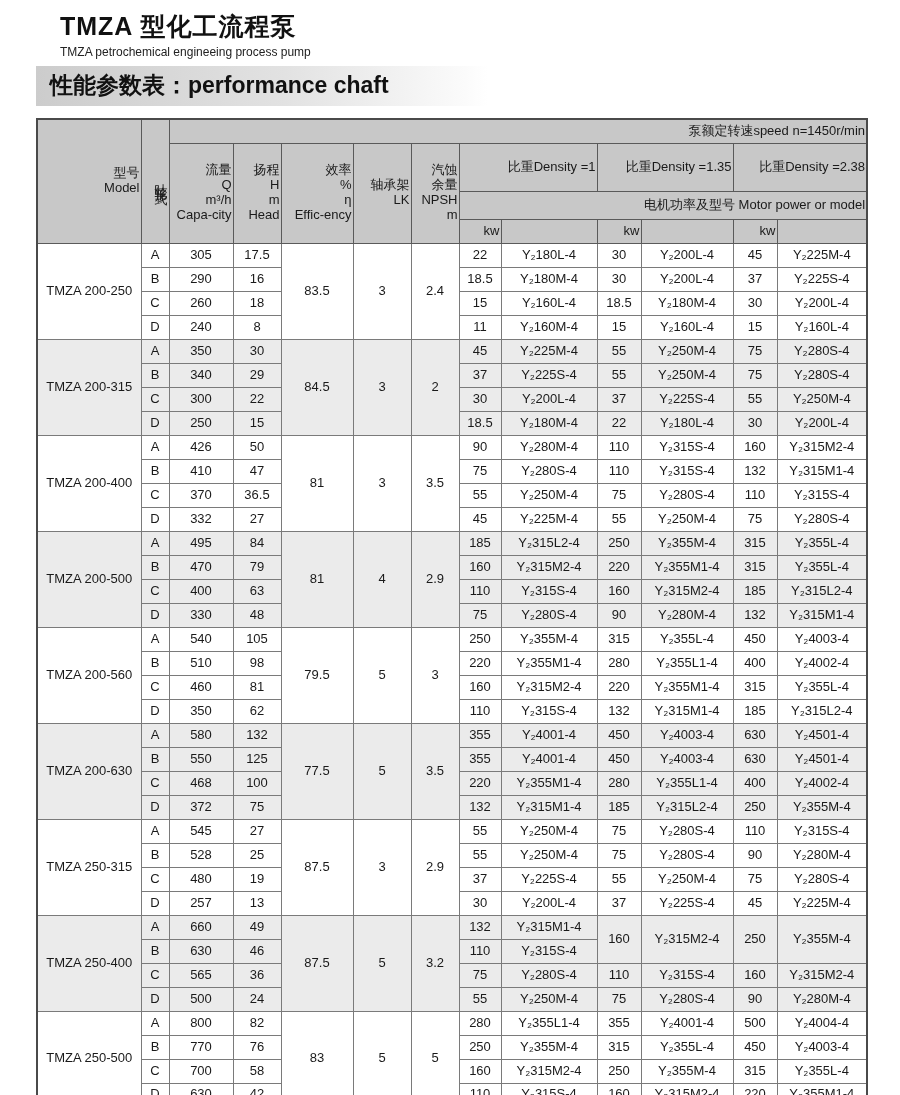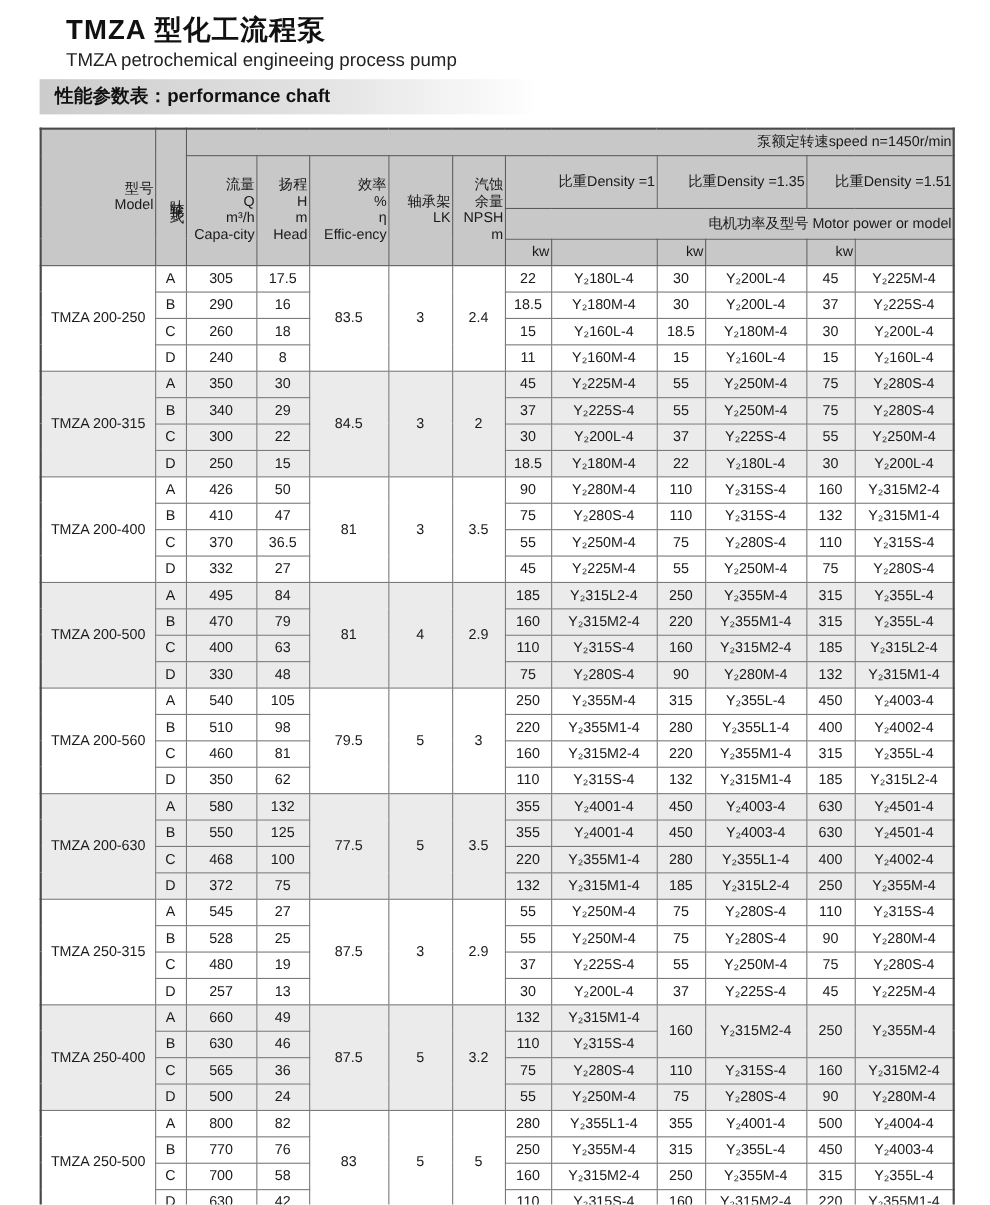--- a/index.html
+++ b/index.html
@@ -14,28 +14,28 @@
   .page { padding-top: 8px; }
   .title-cn {
     margin: 2px 0 0 60px;
     font-size: 25px;
     font-weight: bold;
     letter-spacing: 1px;
     color: #111;
   }
   .title-en {
     margin: 2px 0 0 60px;
-    font-size: 17px;
+    font-size: 12px;
     color: #222;
   }
   .section-bar {
     margin: 7px 0 12px 36px;
     width: 452px;
     padding: 4px 10px 5px 14px;
-    font-size: 17px;
+    font-size: 23px;
     font-weight: bold;
     color: #111;
     background: linear-gradient(to right, #cccccc 0%, #e2e2e2 55%, #fbfbfb 95%, #ffffff 100%);
   }
   table.perf {
     border-collapse: collapse;
     table-layout: fixed;
     margin-left: 36px;
     width: 830px;
     border: 2px solid #4a4a4a;
@@ -116,21 +116,21 @@
 η
 Effic-ency</th>
         <th rowspan="3">轴承架
 LK</th>
         <th rowspan="3">汽蚀
 余量
 NPSH
 m</th>
         <th colspan="2">比重Density =1</th>
         <th colspan="2">比重Density =1.35</th>
-        <th colspan="2">比重Density =1.51</th>
+        <th colspan="2">比重Density =2.38</th>
       </tr>
       <tr class="hr3">
         <th colspan="6">电机功率及型号  Motor power or model</th>
       </tr>
       <tr class="hr4">
         <th>kw</th>
         <th></th>
         <th>kw</th>
         <th></th>
         <th>kw</th>

